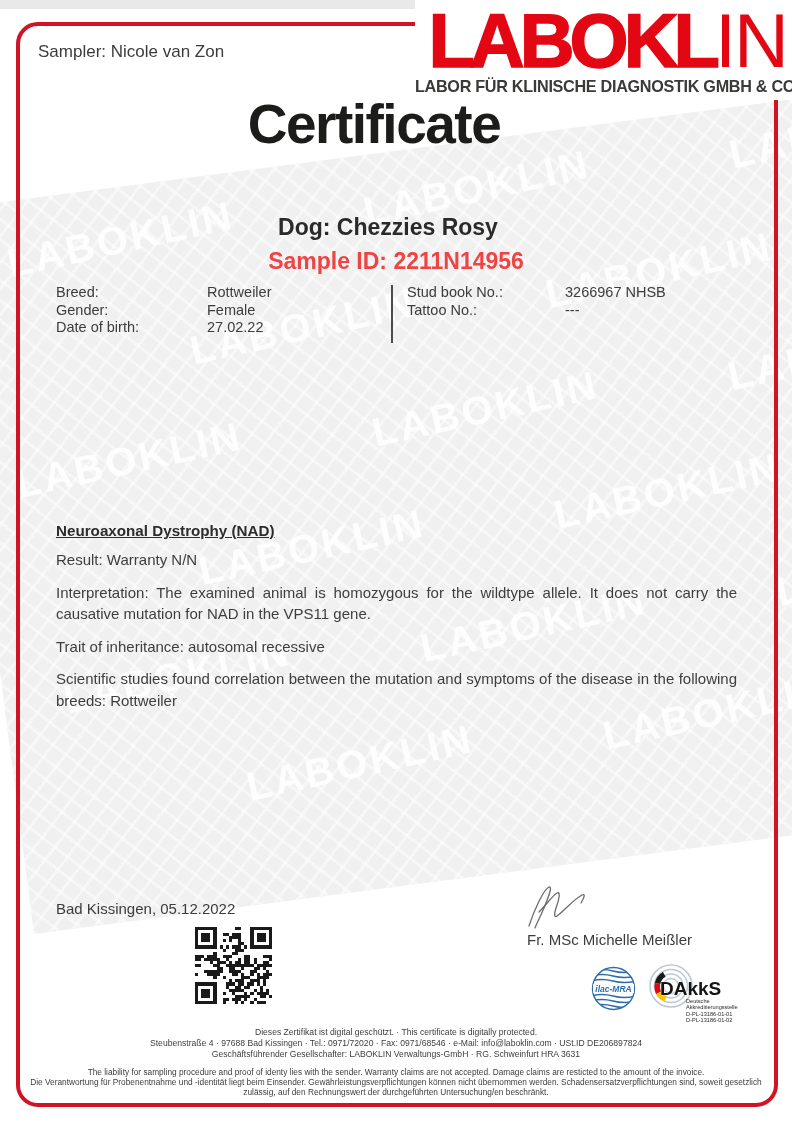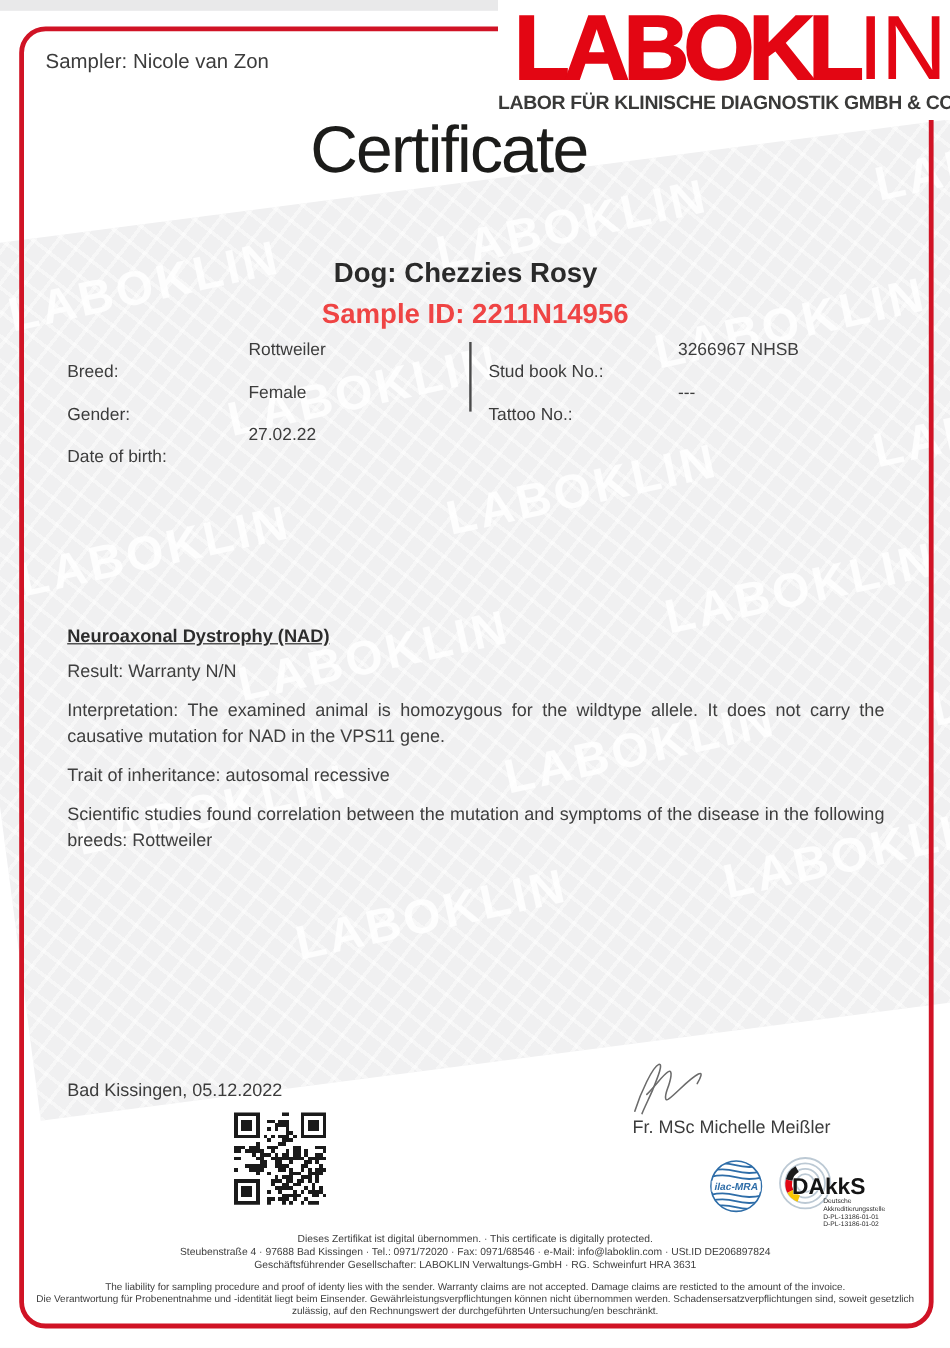--- a/index.html
+++ b/index.html
@@ -29,31 +29,31 @@
              padding-right:5px;white-space:nowrap;margin-top:6px;}
   .logo-bold{font-weight:bold;-webkit-text-stroke:1.5px #e30613;}
   .logo-light{font-weight:normal;letter-spacing:-2px;}
   .logo-sub{font-size:16.2px;font-weight:bold;color:#3a3a39;letter-spacing:-0.3px;
             white-space:nowrap;padding-right:5px;margin-top:1px;}
 
   .content{position:absolute;left:0;top:0;width:100%;height:100%;z-index:4;}
   .abs{position:absolute;}
 
   .sampler{left:38px;top:42px;font-size:17px;color:#3c3c3c;}
-  .title{left:0;top:92px;width:748px;text-align:center;font-size:55px;font-weight:normal;
+  .title{left:0;top:92px;width:748px;text-align:center;font-size:55px;font-weight:bold;
          letter-spacing:-1.5px;color:#1c1c1a;}
   .dog-line{left:0;top:214px;width:776px;text-align:center;font-size:23px;font-weight:bold;color:#2a2a2a;}
   .sample-line{left:0;top:248px;width:792px;text-align:center;font-size:23px;font-weight:bold;color:#ef4444;}
 
   .details{left:56px;top:284px;width:690px;display:flex;font-size:14.5px;color:#3c3c3c;}
   .dcol{display:flex;flex-direction:column;}
   .dcol.left{width:335px;}
   .dcol.right{padding-left:14px;flex:1;}
   .drow{display:flex;line-height:17.5px;}
-  .dlabel{width:151px;flex:none;margin-top:18px;}
+  .dlabel{width:151px;flex:none;}
   .dlabel.r{width:158px;}
   .dsep{width:2px;background:#4a4a4a;margin-top:1px;height:58px;flex:none;}
 
   .nad{left:56px;top:522px;width:681px;color:#3e3e3e;font-size:15px;}
   .nad-head{font-size:15.2px;font-weight:bold;text-decoration:underline;color:#2c2c2c;margin-bottom:10px;}
   .nad-line{margin-bottom:11px;line-height:21.5px;}
   .nad-par{text-align:justify;line-height:21.5px;margin-bottom:11px;}
 
   .place-date{left:56px;top:900px;font-size:15px;color:#3c3c3c;}
   .sig{left:522px;top:882px;}
@@ -486,21 +486,21 @@
       <g font-family="Liberation Sans, DejaVu Sans, sans-serif" font-size="5.6" fill="#2a2a2a">
         <text x="43" y="38.5">Deutsche</text>
         <text x="43" y="45">Akkreditierungsstelle</text>
         <text x="43" y="51.5">D-PL-13186-01-01</text>
         <text x="43" y="58">D-PL-13186-01-02</text>
       </g>
     </svg>
 
     <div class="abs footer">
       <div class="f-top">
-        <div>Dieses Zertifikat ist digital übernommen. · This certificate is digitally protected.</div>
+        <div>Dieses Zertifikat ist digital geschützt. · This certificate is digitally protected.</div>
         <div>Steubenstraße 4 · 97688 Bad Kissingen · Tel.: 0971/72020 · Fax: 0971/68546 · e-Mail: info@laboklin.com · USt.ID DE206897824</div>
         <div>Geschäftsführender Gesellschafter: LABOKLIN Verwaltungs-GmbH · RG. Schweinfurt HRA 3631</div>
       </div>
       <div class="f-bottom">
         <div>The liability for sampling procedure and proof of identy lies with the sender. Warranty claims are not accepted. Damage claims are resticted to the amount of the invoice.</div>
         <div>Die Verantwortung für Probenentnahme und -identität liegt beim Einsender. Gewährleistungsverpflichtungen können nicht übernommen werden. Schadensersatzverpflichtungen sind, soweit gesetzlich zulässig, auf den Rechnungswert der durchgeführten Untersuchung/en beschränkt.</div>
       </div>
     </div>
 
   </div>

